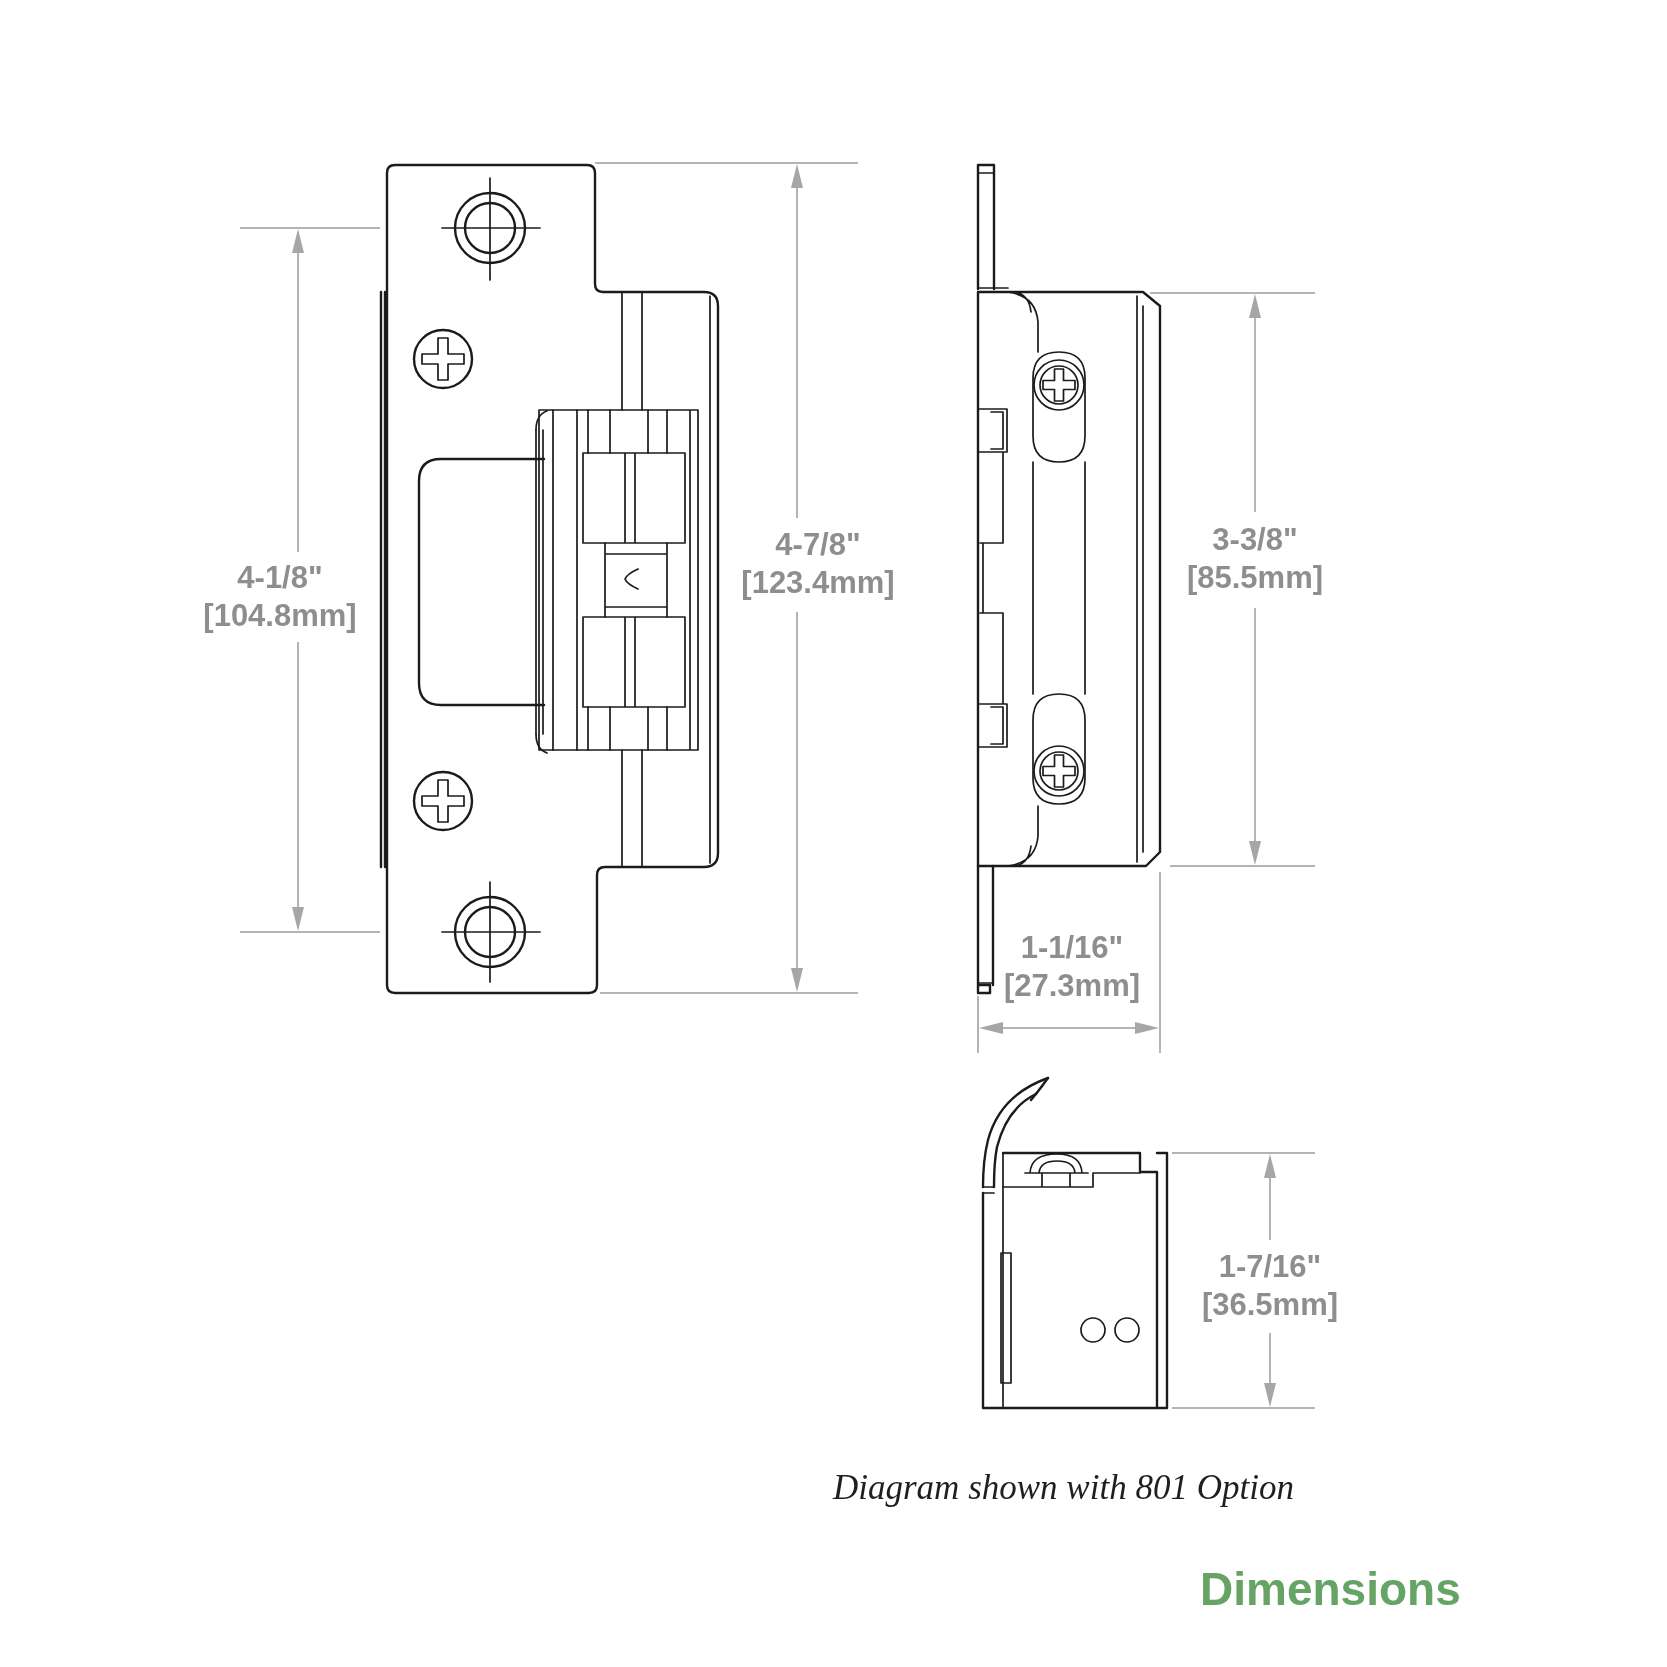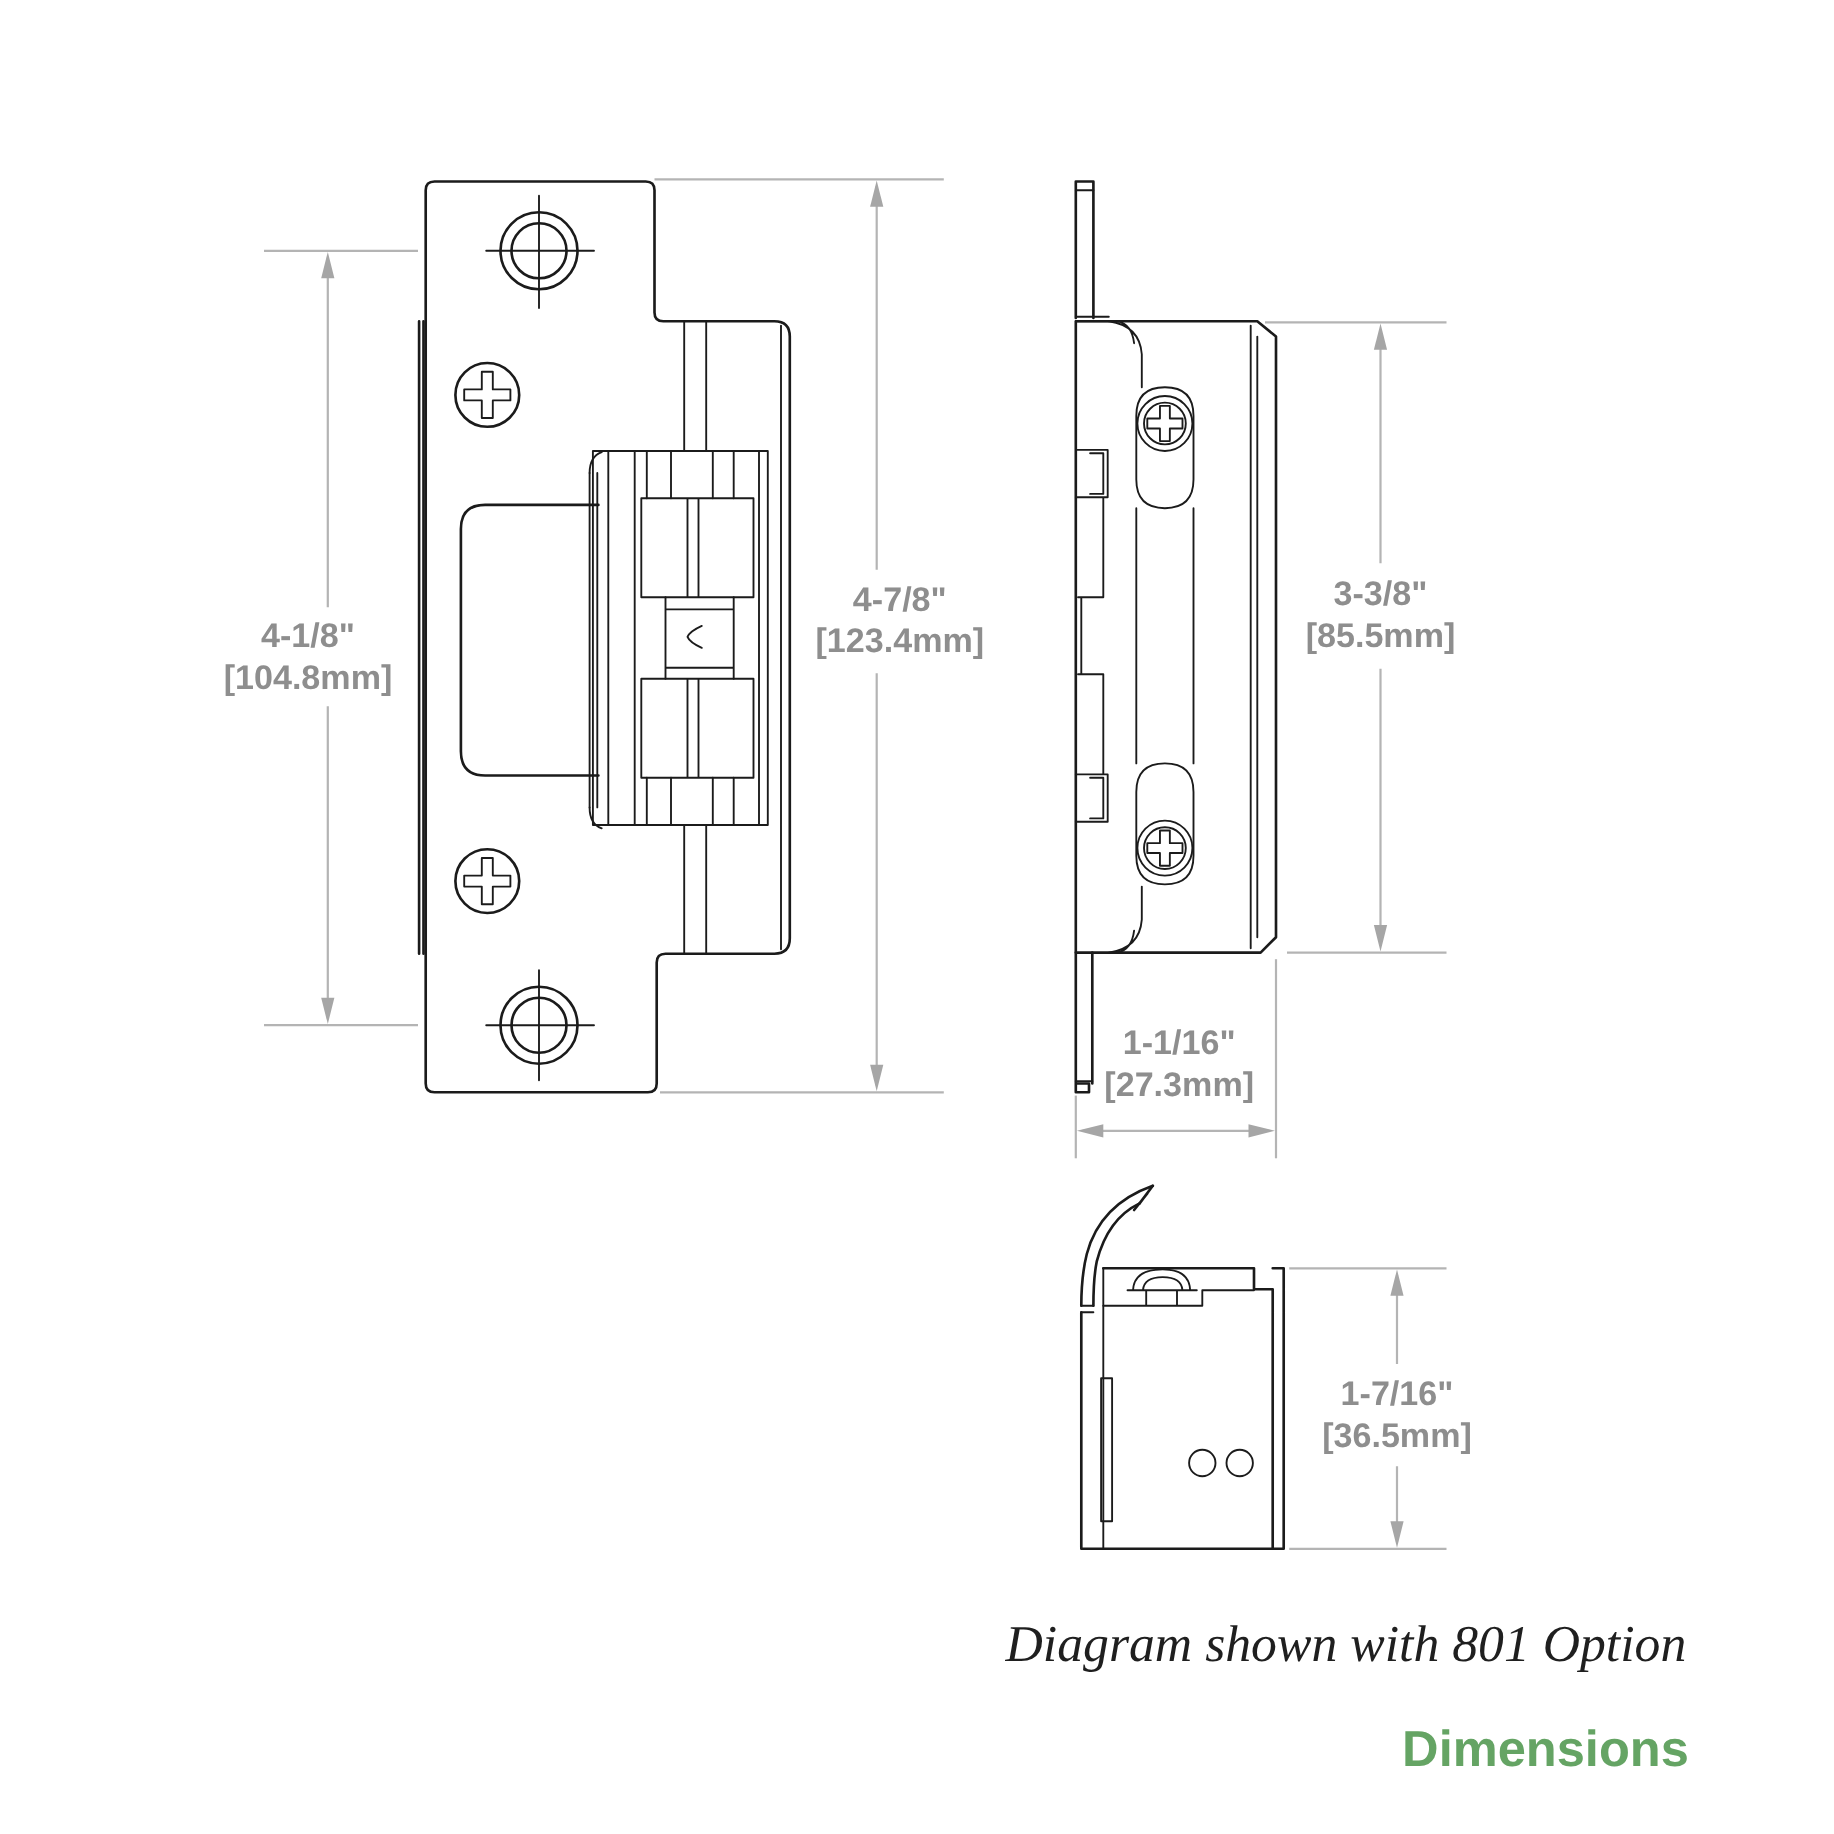--- a/index.html
+++ b/index.html
@@ -17,30 +17,30 @@
     color:#8e8e8e;
     font-weight:700;
     font-size:31px;
     line-height:38px;
     letter-spacing:0px;
     white-space:nowrap;
   }
   .caption{
     position:absolute;
     left:833px;top:1468px;width:700px;
-    text-align:right;
+    text-align:left;
     font-family:"Liberation Serif", serif;
     font-style:italic;
-    font-size:47px;
+    font-size:35px;
     color:#1f1f1f;
   }
   .page-title{
     position:absolute;
     left:1200px;top:1562px;width:410px;
-    text-align:center;
+    text-align:left;
     font-size:46px;
     font-weight:700;
     color:#65a464;
   }
 </style>
 </head>
 <body>
 
 <div class="canvas">
 

